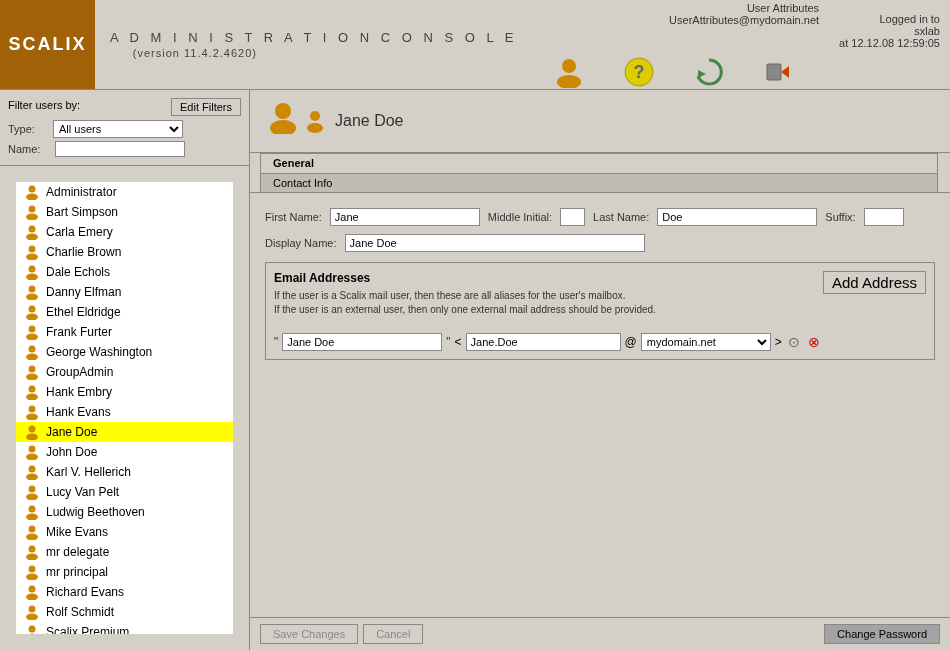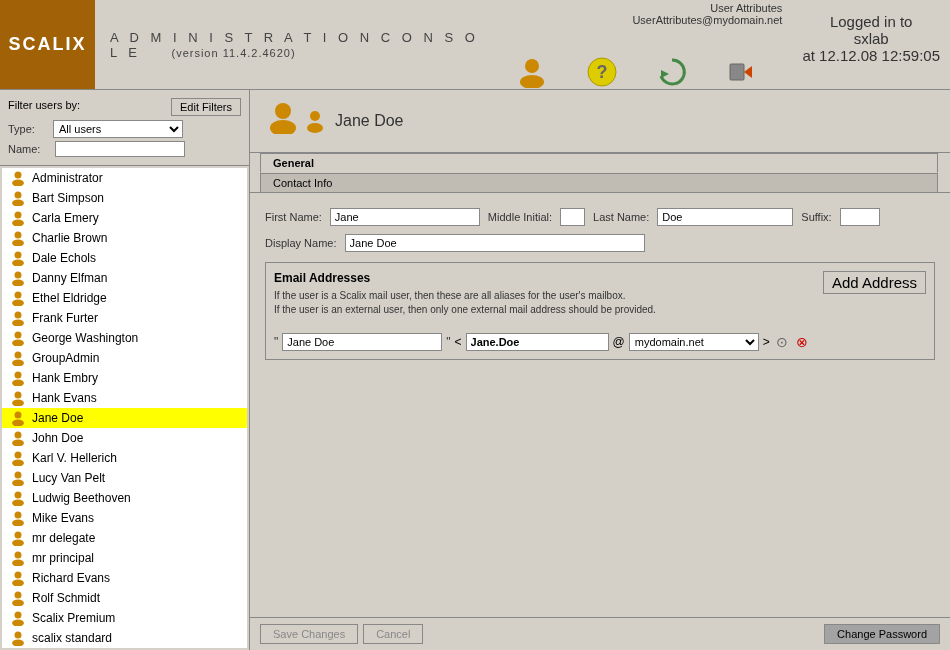--- a/index.html
+++ b/index.html
@@ -30,21 +30,21 @@
     #filter-bar { padding: 8px; border-bottom: 1px solid #888; background: #d4d0c8; }
     #filter-title { font-size: 11px; margin-bottom: 4px; }
     #filter-type { display: flex; align-items: center; gap: 5px; margin-bottom: 3px; }
     #filter-name { display: flex; align-items: center; gap: 7px; }
     .filter-label { font-size: 11px; color: #333; width: 40px; }
     #edit-filters-btn { font-size: 11px; padding: 2px 8px; background: #d4d0c8; border: 1px solid #888; cursor: pointer; margin-left: auto; }
     #type-select { font-size: 11px; width: 130px; border: 1px solid #888; background: white; padding: 1px; }
     #name-input { font-size: 11px; width: 130px; border: 1px solid #888; background: white; padding: 1px; }
 
     
-    #user-list-container { flex: 1; overflow-y: auto; background: white; margin: 2px; }
+    #user-list-container { flex: 1; overflow-y: auto; background: white; margin: 16px; }
     #user-list { list-style: none; }
     .user-item { display: flex; align-items: center; gap: 6px; padding: 2px 8px; cursor: pointer; font-size: 12px; color: #000; }
     .user-item.selected { background: #ffff00; }
 
     
     #right-panel { flex: 1; display: flex; flex-direction: column; background: #d4d0c8; }
 
     
     #user-header { display: flex; align-items: center; gap: 10px; padding: 8px 15px; border-bottom: 1px solid #888; background: #d4d0c8; }
     #user-header-name { font-size: 16px; font-weight: normal; color: #333; }
@@ -146,21 +146,21 @@
         <div class="toolbar-icon">
           <svg width="32" height="32" viewBox="0 0 32 32">
             <rect x="4" y="8" width="14" height="16" rx="1" fill="#888" stroke="#666" stroke-width="1"></rect>
             <polygon points="18,16 26,10 26,22" fill="#cc4400"></polygon>
           </svg>
         </div>
         <span>Logout</span>
       </button>
     </div>
   </div>
-  <div id="logged-in" style="padding:5px 10px; font-size:15px; text-align:center; align-self:flex-start; margin-top:8px;">
+  <div id="logged-in" style="padding:5px 10px; font-size:11px; text-align:right; align-self:flex-start; margin-top:8px;">
     <div>Logged in to</div>
     <div>sxlab</div>
     <div>at 12.12.08 12:59:05</div>
   </div>
 </div>
 
 <div id="main">
 
   <div id="sidebar">
     <div id="filter-bar">
@@ -371,21 +371,21 @@
       <div class="tab">Contact Info</div>
     </div>
 
     <div id="form-panel">
       <div class="form-row">
         <span class="form-label">First Name:</span>
         <input class="form-input" id="first-name-input" type="text" value="Jane" style="width: 150px;">
         <span class="form-label">Middle Initial:</span>
         <input class="form-input" id="middle-initial-input" type="text" value="" style="width: 25px;">
         <span class="form-label">Last Name:</span>
-        <input class="form-input" id="last-name-input" type="text" value="Doe" style="width: 136px;">
+        <input class="form-input" id="last-name-input" type="text" value="Doe" style="width: 160px;">
         <span class="form-label">Suffix:</span>
         <input class="form-input" id="suffix-input" type="text" value="" style="width: 40px;">
       </div>
       <div class="form-row">
         <span class="form-label">Display Name:</span>
         <input class="form-input" id="display-name-input" type="text" value="Jane Doe" style="width: 300px;">
       </div>
 
       <div id="email-section">
         <div style="display:flex; align-items:flex-start; justify-content:space-between;">
@@ -396,21 +396,21 @@
               <div>If the user is an external user, then only one external mail address should be provided.</div>
             </div>
           </div>
           <button id="add-address-btn" style="font-size:15px; padding:2px 8px; background:#d4d0c8; border:1px solid #888; cursor:pointer; flex-shrink:0;">Add Address</button>
         </div>
         <div id="email-row">
           <span class="email-bracket">"</span>
           <input class="email-input" id="email-display" type="text" value="Jane Doe" style="width: 160px;">
           <span class="email-bracket">"</span>
           <span style="font-size:12px;">&lt;</span>
-          <input class="email-input" id="email-local" type="text" value="Jane.Doe" style="width: 143px; font-weight: bold;">
+          <input class="email-input" id="email-local" type="text" value="Jane.Doe" style="width: 155px;">
           <span class="email-at">@</span>
           <select id="email-domain-select" style="width:130px; border:1px solid #888; background:white; font-size:11px; padding:1px;">
           <option value="mydomain.net">mydomain.net</option></select>
           <span style="font-size:12px;">&gt;</span>
           <button class="email-btn" title="Copy">⊙</button>
           <button class="email-btn" title="Delete" style="color:#cc0000;">⊗</button>
         </div>
       </div>
     </div>
 

